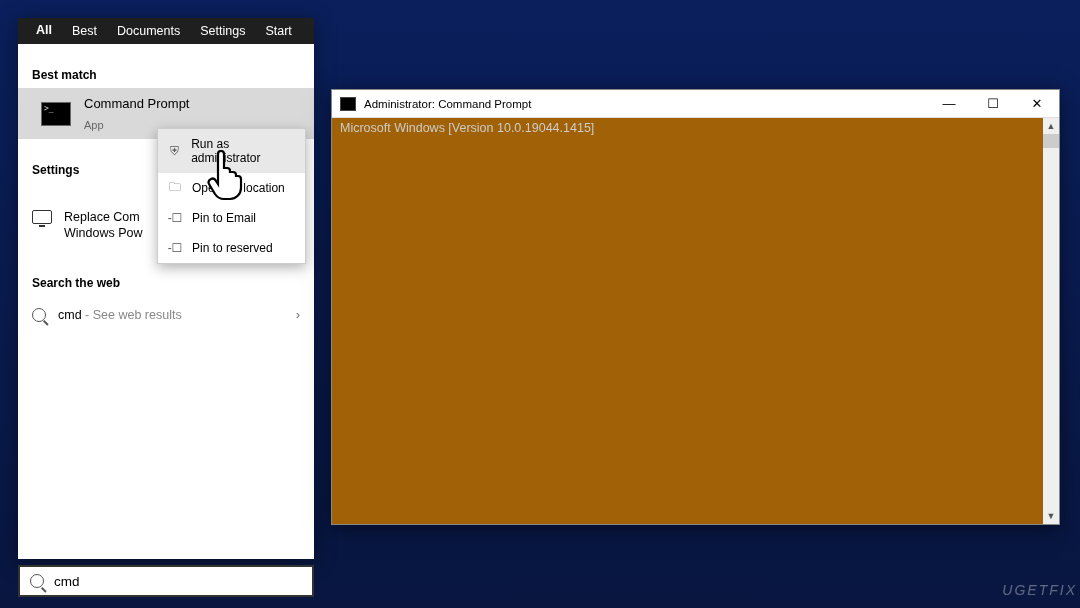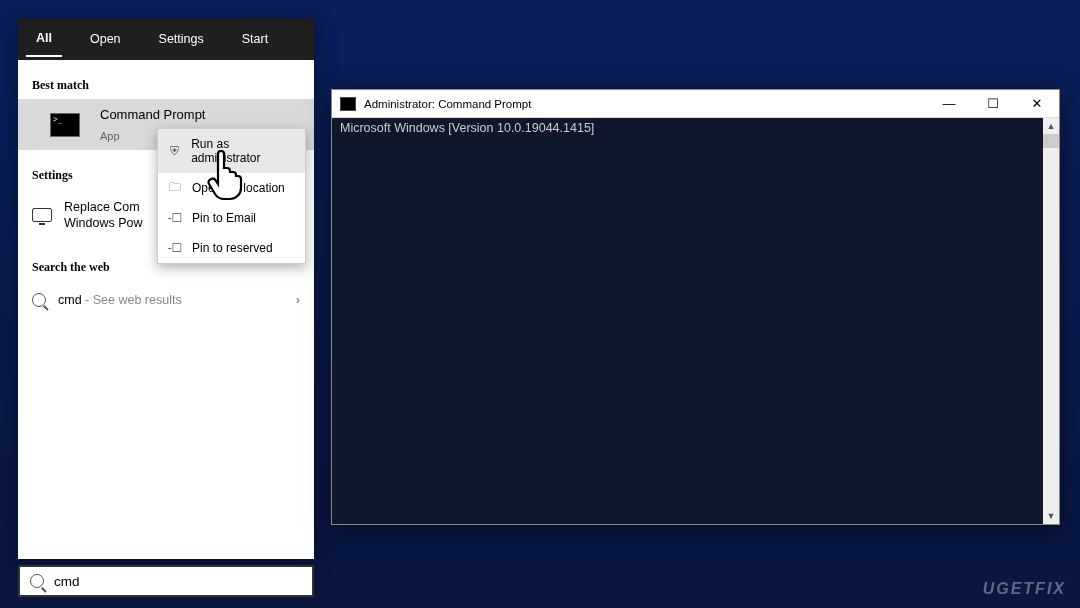--- a/index.html
+++ b/index.html
@@ -1,33 +1,33 @@
 <!DOCTYPE html>
 <html><head>
   <meta charset="utf-8">
   <style>
     * { margin: 0; padding: 0; box-sizing: border-box; font-family: "Segoe UI", Arial, sans-serif; }
     body { width: 1080px; height: 608px; background: linear-gradient(180deg, #0a1f5c 0%, #081640 100%); position: relative; overflow: hidden; }
     
     
     .start-panel { position: absolute; left: 18px; top: 18px; width: 296px; height: 541px; background: #fff; box-shadow: 0 4px 20px rgba(0,0,0,0.4); }
-    .tabs { display: flex; background: #1f1f1f; height: 42px; align-items: center; padding: 0 8px; gap: 18px; }
+    .tabs { display: flex; background: #1f1f1f; height: 26px; align-items: center; padding: 0 8px; gap: 0; }
     .tab { color: #fff; font-size: 12.5px; padding: 10px 10px; cursor: pointer; }
     .tab.active { border-bottom: 2px solid #fff; font-weight: 600; }
-    .header-label { font-size: 12px; font-weight: 600; padding: 18px 14px 6px; color: #000; font-family: Liberation Serif, serif; }
-    .best-match { display: flex; align-items: center; padding: 8px 32px; background: #d9d9d9; gap: 20px; }
+    .header-label { font-size: 12px; font-weight: 600; padding: 24px 14px 6px; color: #000; }
+    .best-match { display: flex; align-items: center; padding: 8px 23px; background: #d9d9d9; gap: 13px; }
     .cmd-icon { width: 30px; height: 24px; background: #000; border: 1px solid #666; position: relative; }
     .cmd-icon::before { content: ">_"; color: #ccc; font-size: 8px; position: absolute; top: 1px; left: 2px; font-family: monospace; }
     .bm-text .title { font-size: 13px; color: #000; }
     .bm-text .sub { font-size: 11px; color: #666; margin-top: 8px; }
     
     .setting-item { display: flex; align-items: center; padding: 10px 14px; gap: 12px; position: relative; }
     .monitor-icon { width: 20px; height: 14px; border: 1.5px solid #333; border-radius: 2px; position: relative; }
     .monitor-icon::after { content: ""; position: absolute; bottom: -4px; left: 6px; width: 6px; height: 2px; background: #333; }
-    .setting-text { font-size: 12.5px; color: #000; line-height: 1.3; }
+    .setting-text { font-size: 12.5px; color: #000; line-height: 1.3; margin-top: 16px; }
     .chev { position: absolute; right: 14px; color: #666; font-size: 12px; }
     
     .web-item { display: flex; align-items: center; padding: 12px 14px; gap: 12px; position: relative; }
     .search-icon-sm { width: 14px; height: 14px; border: 1.5px solid #555; border-radius: 50%; position: relative; }
     .search-icon-sm::after { content: ""; position: absolute; width: 6px; height: 1.5px; background: #555; bottom: -3px; right: -4px; transform: rotate(45deg); }
     .web-text { font-size: 12.5px; color: #000; }
     .web-text .dim { color: #888; }
     
     
     .context-menu { position: absolute; left: 157px; top: 128px; width: 149px; background: #fff; border: 1px solid #ccc; box-shadow: 0 4px 12px rgba(0,0,0,0.3); z-index: 10; }
@@ -41,34 +41,35 @@
     
     .search-box { position: absolute; left: 18px; top: 565px; width: 296px; height: 32px; background: #fff; border: 2px solid #333; display: flex; align-items: center; padding: 0 10px; gap: 10px; }
     .search-box input { border: none; outline: none; font-size: 13.5px; flex: 1; }
     
     
     .cmd-window { position: absolute; left: 331px; top: 89px; width: 729px; height: 436px; background: #fff; border: 1px solid #888; box-shadow: 0 4px 20px rgba(0,0,0,0.5); }
     .titlebar { height: 28px; background: #fff; display: flex; align-items: center; padding: 0 0 0 8px; font-size: 11.5px; color: #000; border-bottom: 1px solid #ddd; }
     .titlebar .tico { width: 16px; height: 14px; background: #000; margin-right: 8px; position: relative; border: 1px solid #444; }
     .winbtns { margin-left: auto; display: flex; }
     .winbtn { width: 44px; height: 28px; display: flex; align-items: center; justify-content: center; font-size: 13px; color: #000; }
-    .terminal { width: 100%; height: calc(100% - 28px); background: #0f172a; color: #ccc; font-family: Consolas, monospace; font-size: 12.5px; padding: 2px 8px; line-height: 1.35; position: relative; overflow: hidden; }
+    .terminal { width: 100%; height: calc(100% - 28px); background: #a16207; color: #ccc; font-family: Consolas, monospace; font-size: 12.5px; padding: 2px 8px; line-height: 1.35; position: relative; overflow: hidden; }
     .term-scroll { position: absolute; right: 0; top: 0; width: 16px; height: 100%; background: #efefef; }
     .term-scroll .thumb { width: 100%; height: 14px; background: #ccc; }
     .term-scroll .arrow { width: 100%; height: 16px; display: flex; align-items: center; justify-content: center; font-size: 9px; color: #555; }
     
-    .watermark { position: absolute; right: 14px; bottom: 10px; color: rgba(255,255,255,0.35); font-size: 16px; font-style: italic; font-weight: 700; letter-spacing: 2px; }
+    .watermark { position: absolute; right: 3px; bottom: 10px; color: rgba(255,255,255,0.35); font-size: 14px; font-style: italic; font-weight: 400; letter-spacing: 2px; }
   </style>
 </head>
 <body>
 
 <div class="start-panel">
   <div class="tabs">
     <div class="tab active">All</div>
-    <div class="tab">Open</div>
+    <div class="tab">Best</div>
+    <div class="tab">Documents</div>
     <div class="tab">Settings</div>
     <div class="tab">Start</div>
   </div>
   <div class="header-label">Best match</div>
   <div class="best-match">
     <div class="cmd-icon"></div>
     <div class="bm-text">
       <div class="title">Command Prompt</div>
       <div class="sub">App</div>
     </div>

